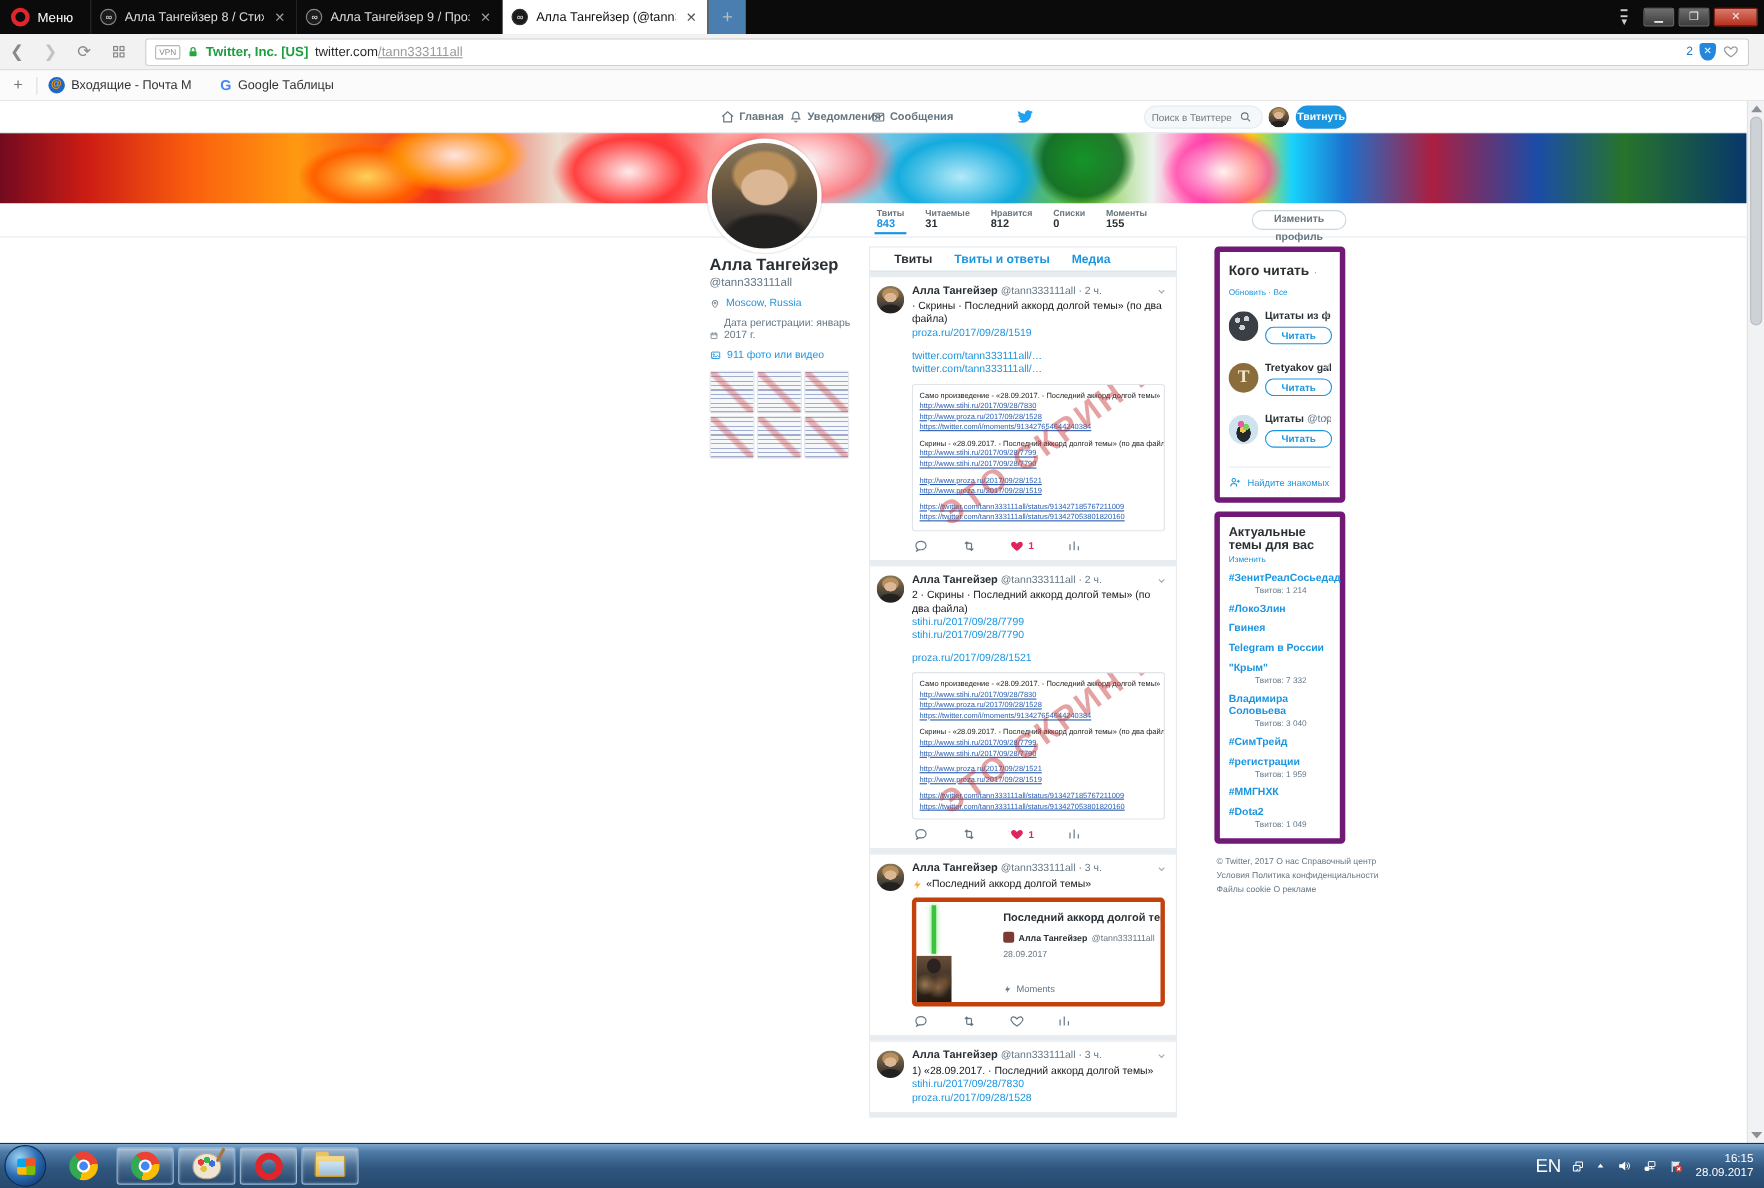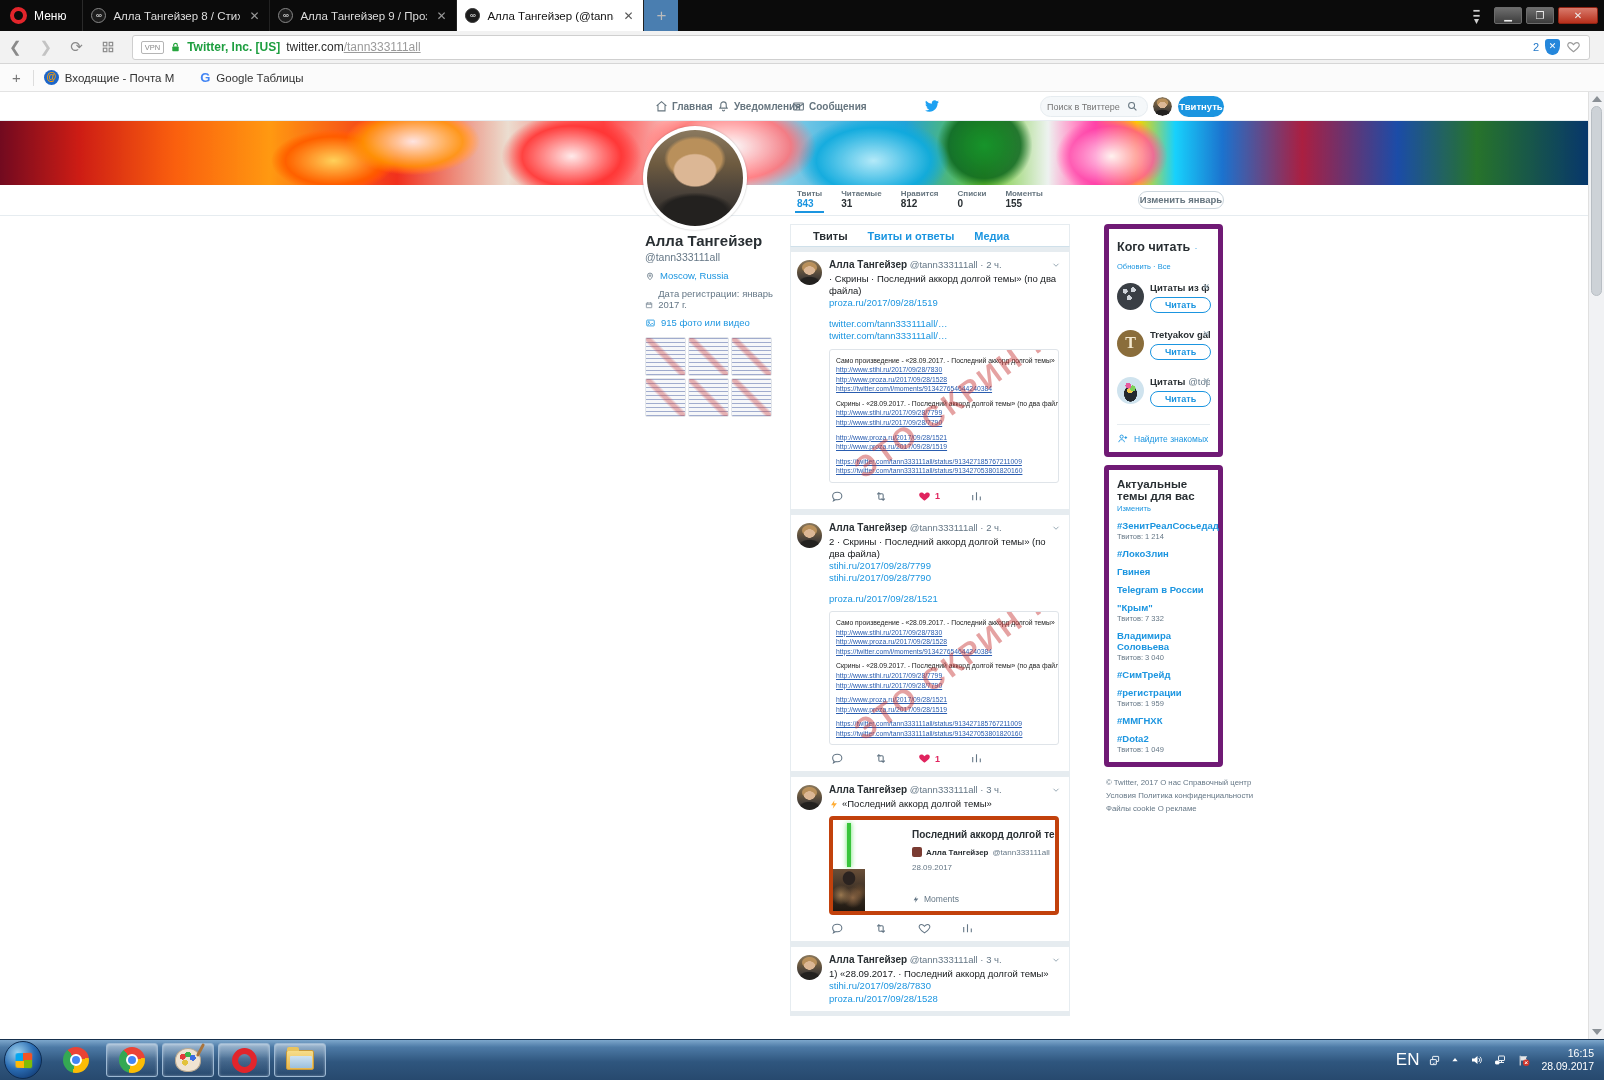--- a/index.html
+++ b/index.html
@@ -158,21 +158,21 @@
   .sug-name { font-size:9.5px; font-weight:bold; color:#292f33; white-space:nowrap; overflow:hidden; }
   .sug-name .hd { font-weight:normal; color:#657786; }
   .sug-x { position:absolute; right:0; top:0; color:#99aab5; font-size:9px; }
   .follow-btn { display:inline-block; margin-top:4px; border:1px solid #1b95e0; color:#1b95e0; font-size:9px; font-weight:bold; border-radius:10px; padding:2px 14px; }
   .find-friends { margin-top:10px; padding-top:8px; border-top:1px solid #e6ecf0; display:flex; align-items:center; gap:5px; font-size:8.5px; color:#1b95e0; }
   .trends-card { margin-top:8px; }
   .tr-title { font-size:11.5px; font-weight:bold; color:#292f33; }
   .tr-change { font-size:7.5px; color:#1b95e0; margin-top:2px; }
   .trend { margin-top:7px; }
   .trend .nm { font-size:9.5px; font-weight:bold; color:#1b95e0; }
-  .trend .ct { font-size:7.5px; color:#657786; margin-top:1px; }
+  .trend .ct { font-size:7.5px; color:#657786; margin-top:1px;margin-left:24px; }
   .trend .ct:empty { display:none; }
   .tw-footer { margin-top:9px; font-size:7.8px; color:#657786; line-height:13px; padding-left:2px; }
 
   
   .scrollbar { position:absolute; left:1588px; top:92px; width:16px; height:947px; background:#f1f2f4; border-left:1px solid #e0e0e0; }
   .sb-thumb { position:absolute; left:2px; top:14px; width:11px; height:190px; background:#cdd2d7; border:1px solid #b8bec4; border-radius:6px; }
   .sb-arrow { position:absolute; left:3px; width:0; height:0; border-left:5px solid transparent; border-right:5px solid transparent; }
   .sb-arrow.up { top:4px; border-bottom:6px solid #8a9096; }
   .sb-arrow.down { bottom:4px; border-top:6px solid #8a9096; }
 
@@ -335,21 +335,21 @@
           </div>
         <div class="stat">
             <span class="lb">Списки</span>
             <span class="vl">0</span>
           </div>
         <div class="stat">
             <span class="lb">Моменты</span>
             <span class="vl">155</span>
           </div>
       </div>
-      <div class="edit-btn">Изменить январь</div>
+      <div class="edit-btn">Изменить профиль</div>
     </div>
 
     <div class="left-col">
       <div class="p-name">Алла Тангейзер</div>
       <div class="p-handle">@tann333111all</div>
       <div class="p-row link">
         <svg width="10" height="10" viewBox="0 0 24 24" fill="none" stroke="#657786" stroke-width="2">
             <path d="M12 21s-6-5.5-6-10a6 6 0 1 1 12 0c0 4.5-6 10-6 10z"></path>
             <circle cx="12" cy="11" r="2"></circle>
           </svg>
@@ -361,21 +361,21 @@
             <path d="M4 10h16M8 4v4M16 4v4"></path>
           </svg>
         <span>Дата регистрации: январь 2017 г.</span>
       </div>
       <div class="p-row link">
         <svg width="11" height="10" viewBox="0 0 24 24" fill="none" stroke="#1b95e0" stroke-width="2">
             <rect x="3" y="5" width="18" height="14" rx="1.5"></rect>
             <circle cx="8" cy="10" r="1.5"></circle>
             <path d="M5 17.5l4.5-4.5 3 3 3.5-3.5 3 3"></path>
           </svg>
-        <span>915 фото или видео</span>
+        <span>911 фото или видео</span>
       </div>
       <div class="photo-grid">
         <div class="thumb"></div>
         <div class="thumb"></div>
         <div class="thumb"></div>
         <div class="thumb"></div>
         <div class="thumb"></div>
         <div class="thumb"></div>
       </div>
     </div>

